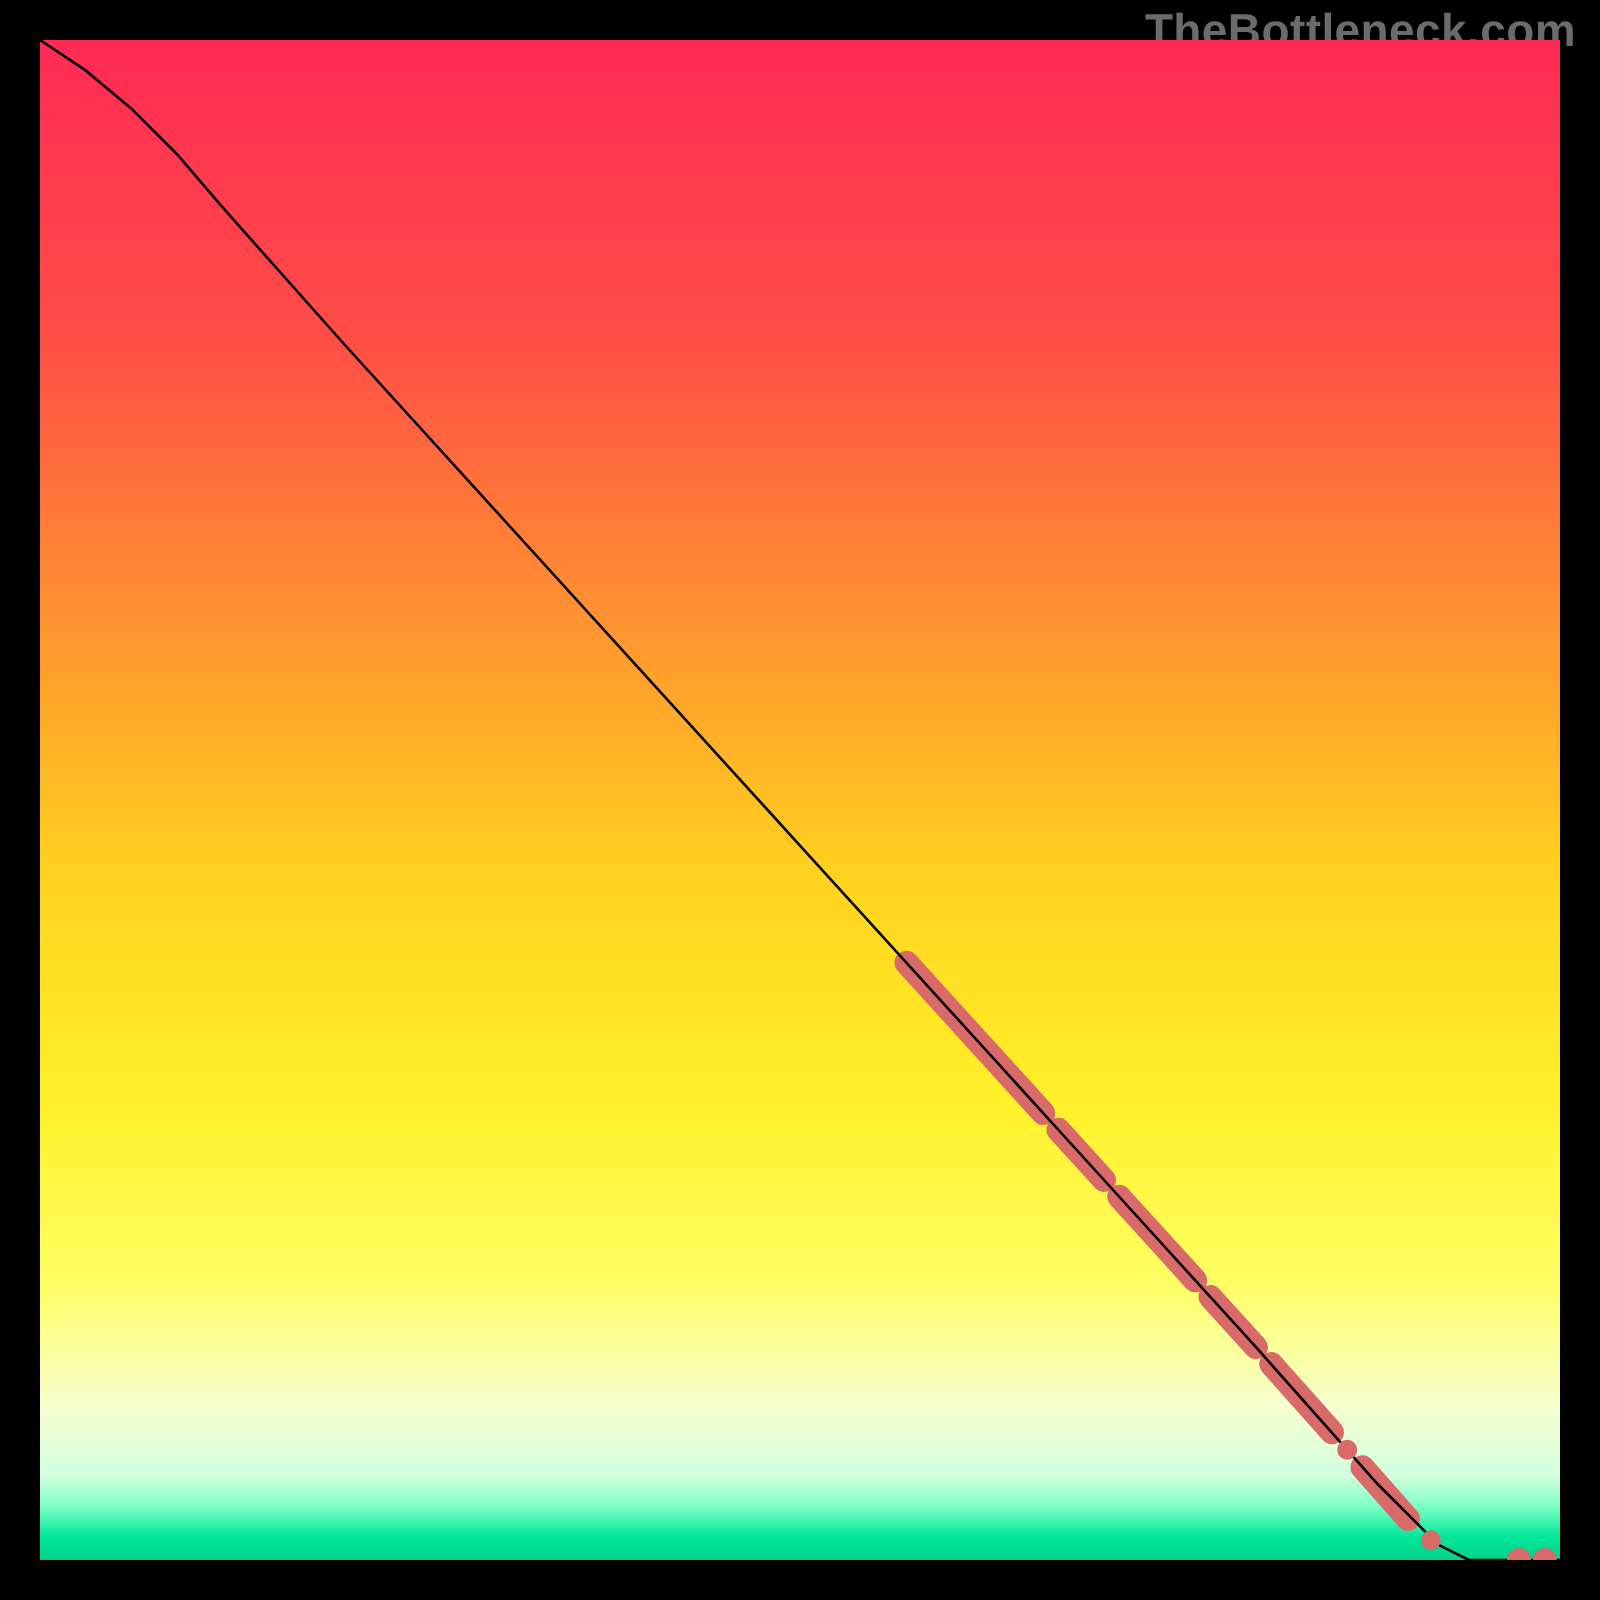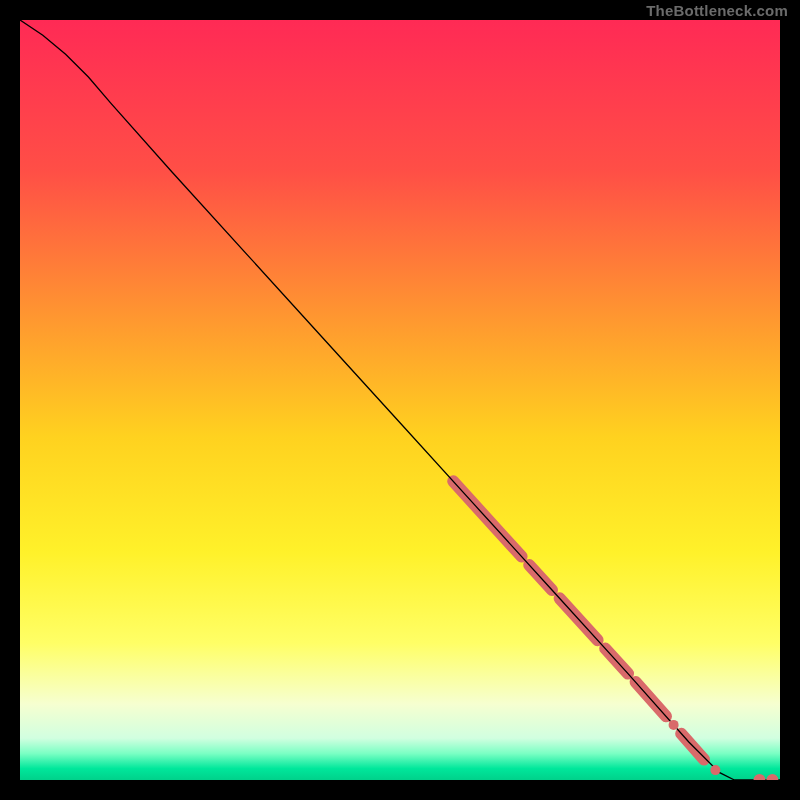--- a/index.html
+++ b/index.html
@@ -21,21 +21,21 @@
     position: absolute;
     left: 20px;
     top: 20px;
     width: 760px;
     height: 760px;
   }
   .watermark {
     position: absolute;
     top: 2px;
     right: 12px;
-    font-size: 15px;
+    font-size: 23px;
     font-weight: 600;
     color: #6b6b6b;
     letter-spacing: 0.2px;
   }
   svg { display: block; }
 </style>
 </head>
 <body>
 
 <div class="stage">

